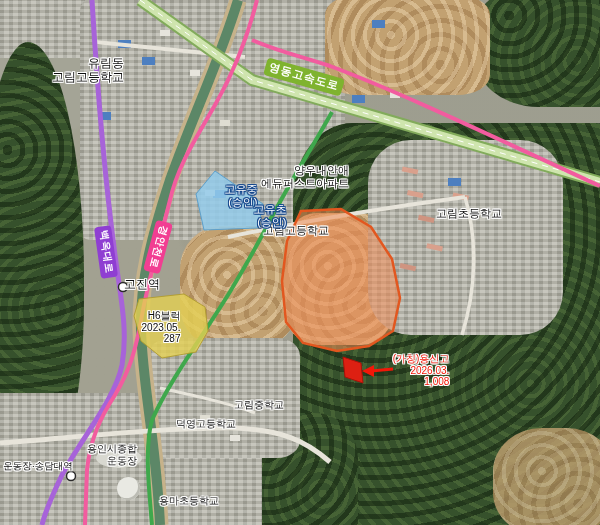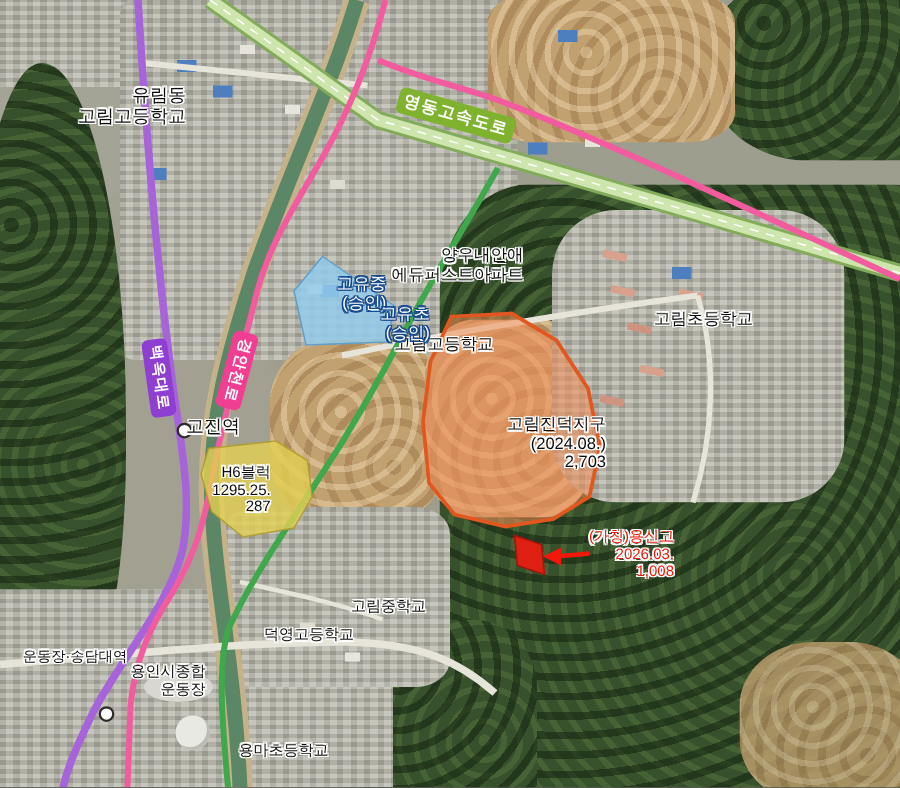--- a/index.html
+++ b/index.html
@@ -128,44 +128,39 @@
   </div>
   <div class="lbl f11" style="left:273px;top:177px;">
     <div>양우내안애</div>
     <div>에듀퍼스트아파트</div>
   </div>
   <div class="lbl f11" style="left:264px;top:230px;">고림고등학교</div>
   <div class="lbl f12" style="left:126px;top:285px;margin-left:16px;">고진역</div>
   <div class="lbl f11" style="left:437px;top:213px;">고림초등학교</div>
   <div class="lbl f10" style="left:206px;top:392px;margin-top:32px;">덕영고등학교</div>
   <div class="lbl f10" style="left:259px;top:405px;">고림중학교</div>
-  <div class="lbl f9" style="left:38px;top:439px;margin-left:12px;">운동장·송담대역</div>
+  <div class="lbl f9" style="left:38px;top:466px;">운동장·송담대역</div>
   <div class="lbl f10" style="left:112px;top:454px;">
     <div>용인시종합</div>
     <div>운동장</div>
   </div>
   <div class="lbl f10" style="left:161px;top:501px;margin-left:28px;">용마초등학교</div>
 
   <div class="lbl f11 zone-blue-lbl" style="left:209px;top:196px;">
     <div>고유중</div>
     <div>(승인)</div>
   </div>
   <div class="lbl f11 zone-blue-lbl" style="left:238px;top:216px;">
     <div>고유초</div>
     <div>(승인)</div>
   </div>
   <div class="lbl f10" style="left:161px;top:327px;">
     <div>H6블럭</div>
-    <div>1295.25.</div>
+    <div>2023.05.</div>
     <div>287</div>
-  </div>
-  <div class="lbl f11" style="left:339px;top:296px;">
-    <div>고림진덕지구</div>
-    <div>(2024.08.)</div>
-    <div>2,703</div>
   </div>
   <div class="lbl f10 zone-red-lbl" style="left:421px;top:370px;">
     <div>(가칭)용신고</div>
     <div>2026.03.</div>
     <div>1,008</div>
   </div>
 
 </div>
 
 </body></html>

